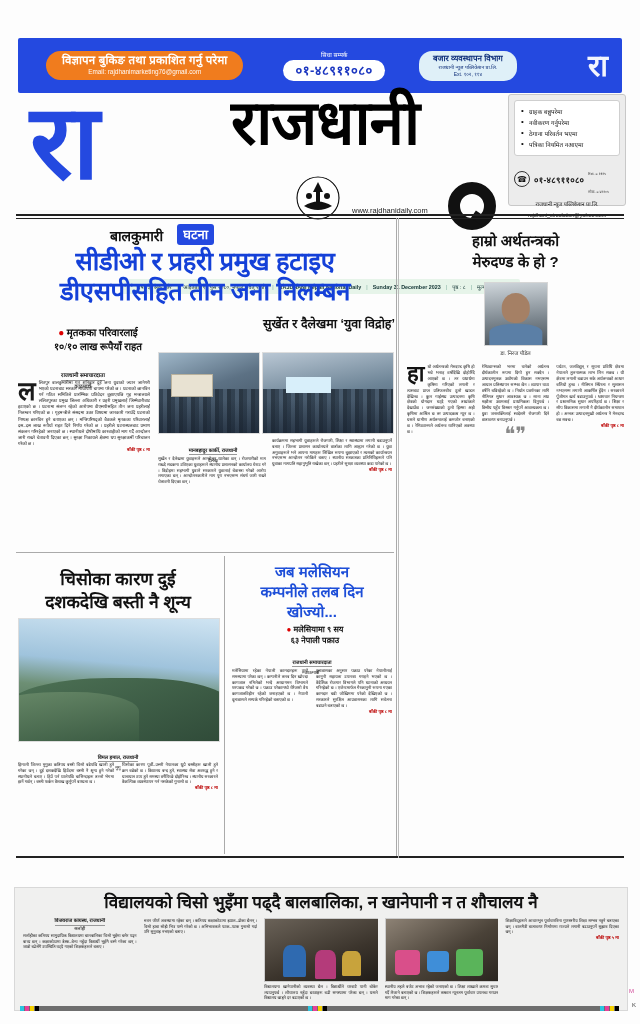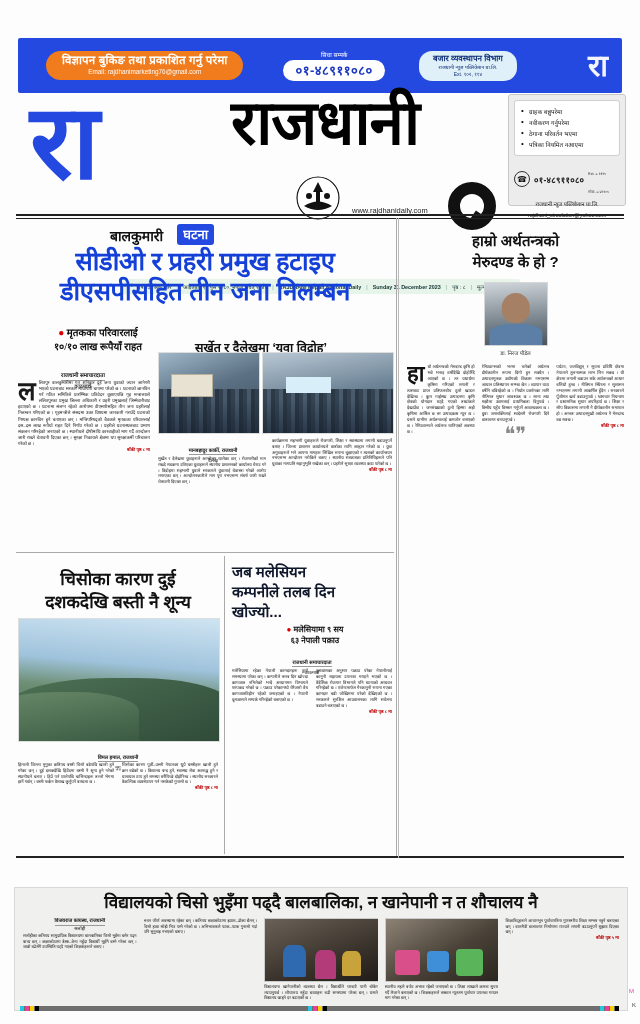--- a/index.html
+++ b/index.html
@@ -112,22 +112,22 @@
   .leadbyline .b1{font-size:5.6px;font-weight:bold;border-bottom:1px solid #999;padding-bottom:1px;display:inline-block;}
   .leadbyline .b2{font-size:5.2px;margin-top:1px;}
 
   .leadbody{
     position:absolute;left:18px;top:380px;width:132px;height:170px;
     font-size:4.4px;line-height:6.1px;text-align:justify;color:#1a1a1a;overflow:hidden;
   }
   .dropcap{float:left;font-size:26px;line-height:20px;font-weight:bold;margin:1px 3px 0 0;}
 
   .subhead2{
-    position:absolute;left:195px;top:315px;width:200px;text-align:left;
-    font-size:12.5px;font-weight:bold;color:#111;margin-top:24px;
+    position:absolute;left:195px;top:315px;width:200px;text-align:right;
+    font-size:12.5px;font-weight:bold;color:#111;
   }
   .photoA{
     position:absolute;left:158px;top:352px;width:100px;height:80px;
     background:linear-gradient(160deg,#9fb7c9,#5c7184 45%,#3c4d5c);
     border:1px solid #ddd;overflow:hidden;
   }
   .photoB{
     position:absolute;left:262px;top:352px;width:130px;height:80px;
     background:linear-gradient(170deg,#b9c7d4,#6d8496 50%,#44566a);
     border:1px solid #ddd;overflow:hidden;
@@ -191,22 +191,22 @@
   .hill2{position:absolute;bottom:0;left:-20%;width:80%;height:40%;
     background:linear-gradient(170deg,#6a8b6a,#3a5a42);border-radius:50% 40% 0 0;}
   .capC{position:absolute;left:18px;top:745px;width:200px;text-align:center;}
   .capC .c1{font-size:5px;font-weight:bold;border-bottom:1px solid #999;padding-bottom:1px;display:inline-block;}
   .capC .c2{font-size:4.6px;margin-top:1px;}
   .sec2body{position:absolute;left:18px;top:762px;width:200px;height:90px;
     display:flex;gap:8px;}
   .sec2body .col{width:50%;font-size:4.2px;line-height:5.8px;text-align:justify;overflow:hidden;}
 
   .sec3head{
-    position:absolute;left:232px;top:562px;width:160px;text-align:left;
-    font-size:15px;line-height:20px;font-weight:bold;color:#0f172a;
+    position:absolute;left:232px;top:562px;width:160px;text-align:center;
+    font-size:15px;line-height:20px;font-weight:bold;color:#1d4ed8;
   }
   .sec3bullet{
     position:absolute;left:240px;top:624px;width:150px;text-align:center;
     font-size:8px;line-height:11px;font-weight:bold;
   }
   .sec3bullet .dot{color:#d00;}
   .sec3byline{position:absolute;left:232px;top:650px;width:160px;text-align:center;}
   .sec3byline .c1{font-size:5px;font-weight:bold;border-bottom:1px solid #999;padding-bottom:1px;display:inline-block;}
   .sec3byline .c2{font-size:4.6px;margin-top:1px;}
   .sec3body{position:absolute;left:232px;top:668px;width:160px;height:185px;

